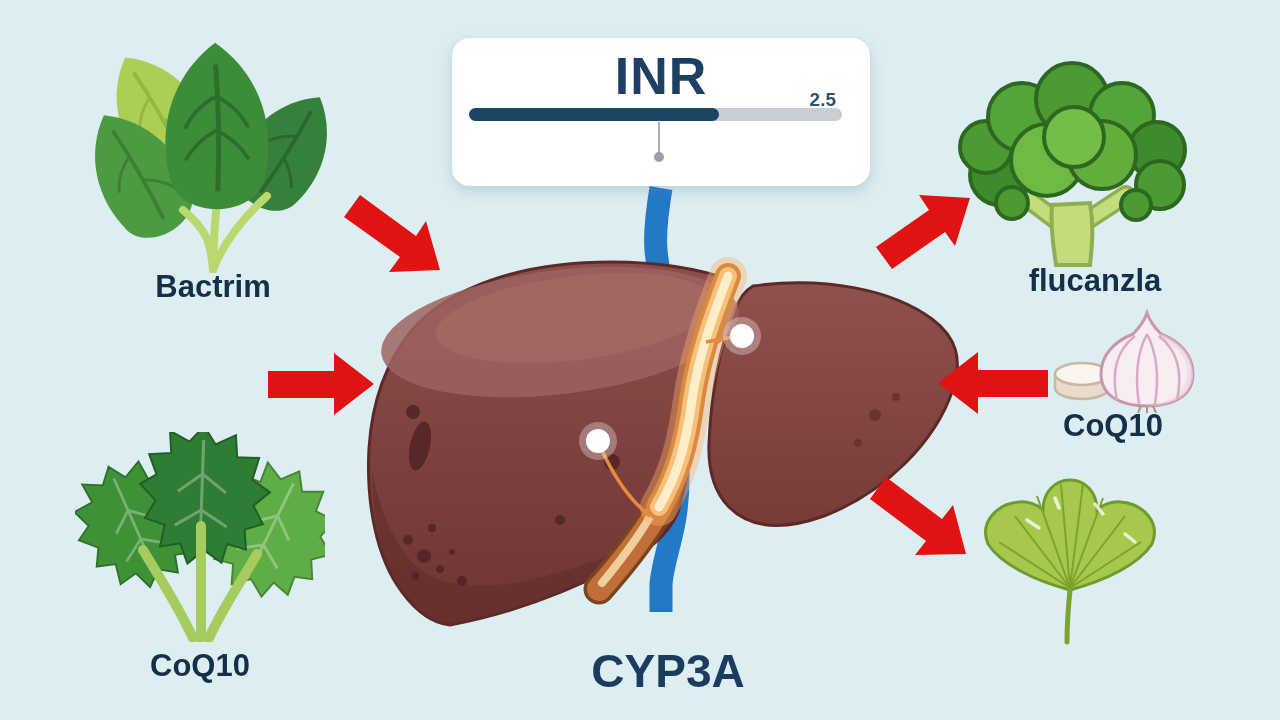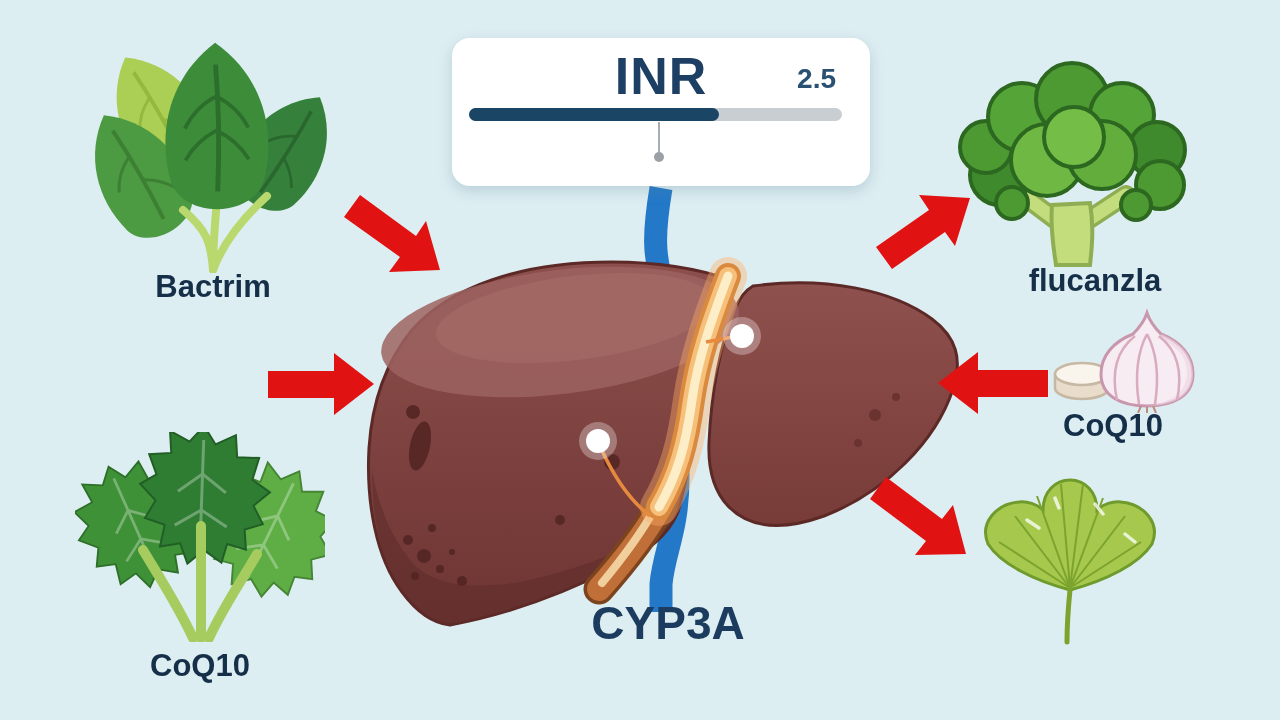--- a/index.html
+++ b/index.html
@@ -15,22 +15,22 @@
     left:452px;top:38px;width:418px;height:148px;
     background:#ffffff;border-radius:18px;
     box-shadow:0 5px 14px rgba(90,130,150,.28);
     z-index:6;
   }
   #inr-title{
     position:absolute;left:0;top:8px;width:100%;text-align:center;
     font-size:52px;font-weight:800;color:#1c3f63;letter-spacing:1px;
   }
   #inr-value{
-    position:absolute;right:34px;top:27px;
-    font-size:28px;font-weight:700;color:#2a5172;line-height:1;
+    position:absolute;right:34px;top:52px;
+    font-size:19px;font-weight:700;color:#2a5172;line-height:1;
   }
   #inr-bar{
     position:absolute;left:17px;top:70px;width:373px;height:13px;
     background:#c9ced3;border-radius:7px;
   }
   #inr-bar-fill{
     position:absolute;left:0;top:0;height:13px;width:67%;
     background:#1b4565;border-radius:7px;
   }
   #inr-pointer-line{
@@ -53,21 +53,21 @@
   #label-flucanzla{left:975px;top:263px;width:240px;font-weight:600;}
   #label-coq10-right{left:1013px;top:408px;width:200px;}
   #label-coq10-left{left:80px;top:648px;width:240px;}
   #label-amiodarne{left:960px;top:649px;width:268px;font-size:32px;}
   #enzyme-cyp2c9{
     left:406px;top:388px;width:250px;z-index:3;text-align:center;
     font-size:40px;font-weight:800;color:#f7efe9;
     text-shadow:0 2px 3px rgba(70,25,25,.35);
   }
   #enzyme-cyp3a{
-    left:518px;top:596px;width:300px;z-index:3;text-align:center;
+    left:518px;top:644px;width:300px;z-index:3;text-align:center;
     font-size:46px;font-weight:800;color:#1b3c5e;
   }
 </style>
 </head>
 <body>
 
 <div id="stage">
 
   <svg id="blue-line-layer" class="abs" width="1280" height="720" viewBox="0 0 1280 720">
     <path d="M 661 188 C 654 230, 652 258, 666 292 C 675 312, 678 342, 678 382 L 678 478

